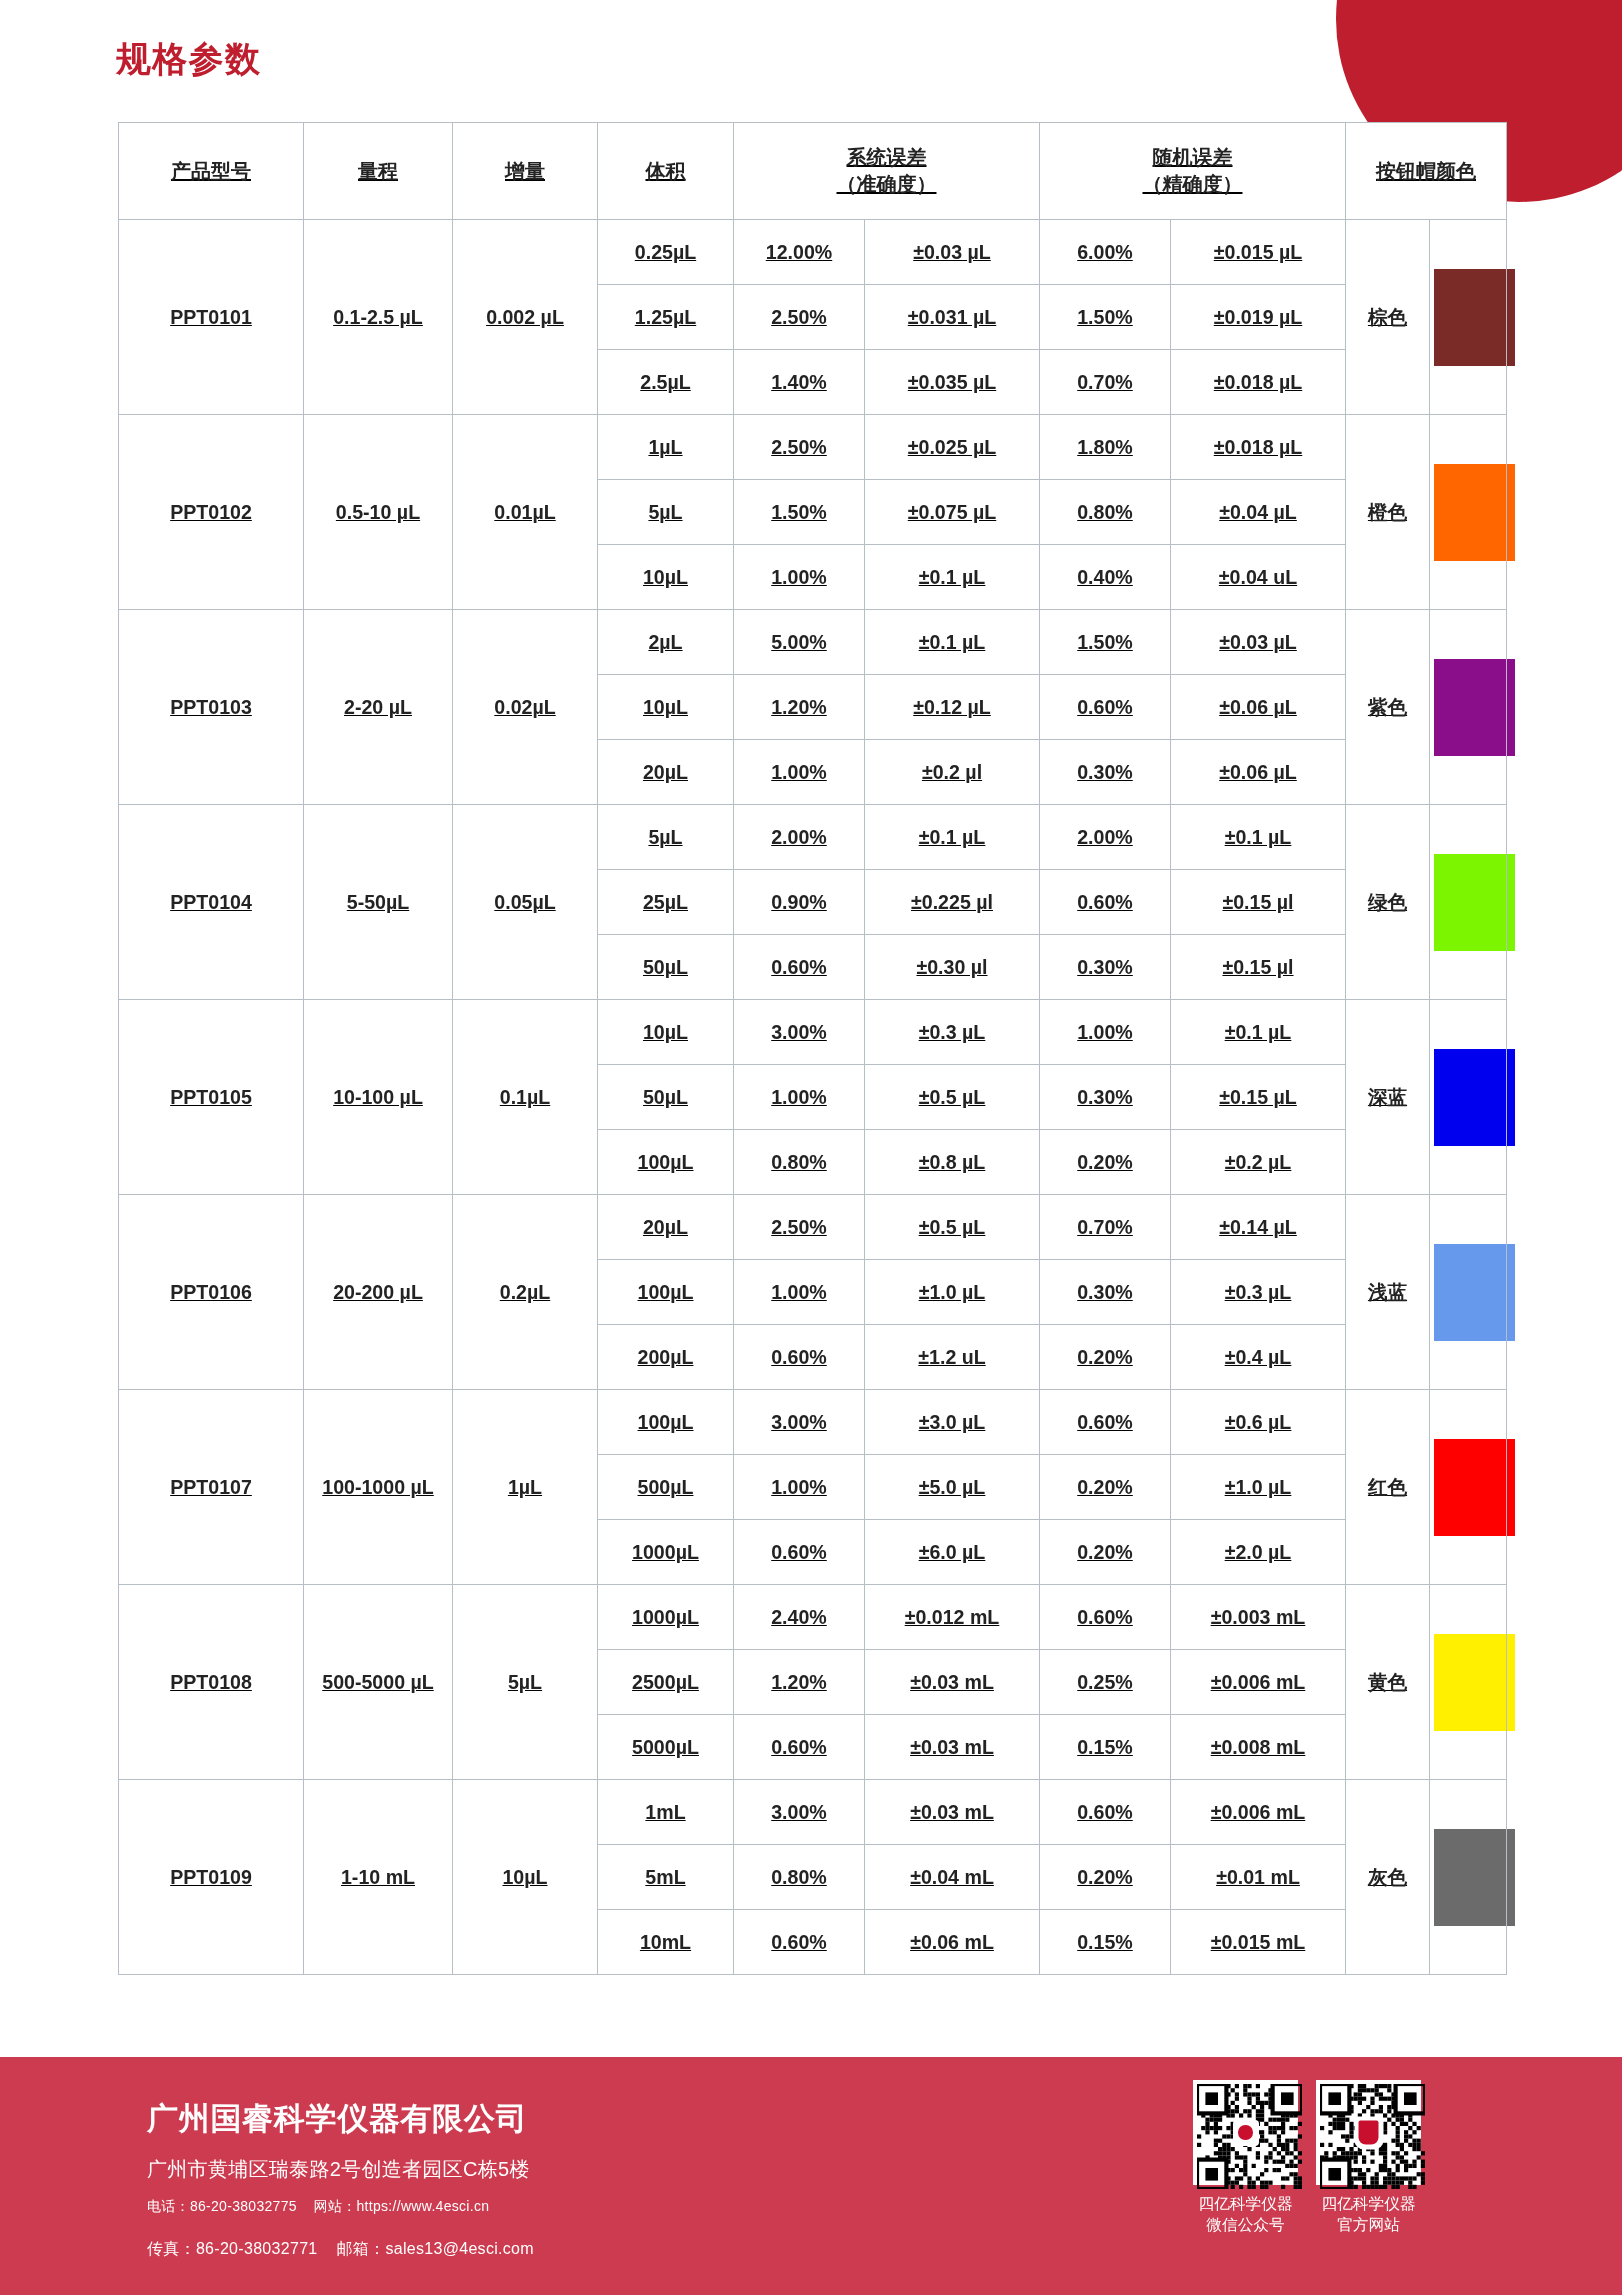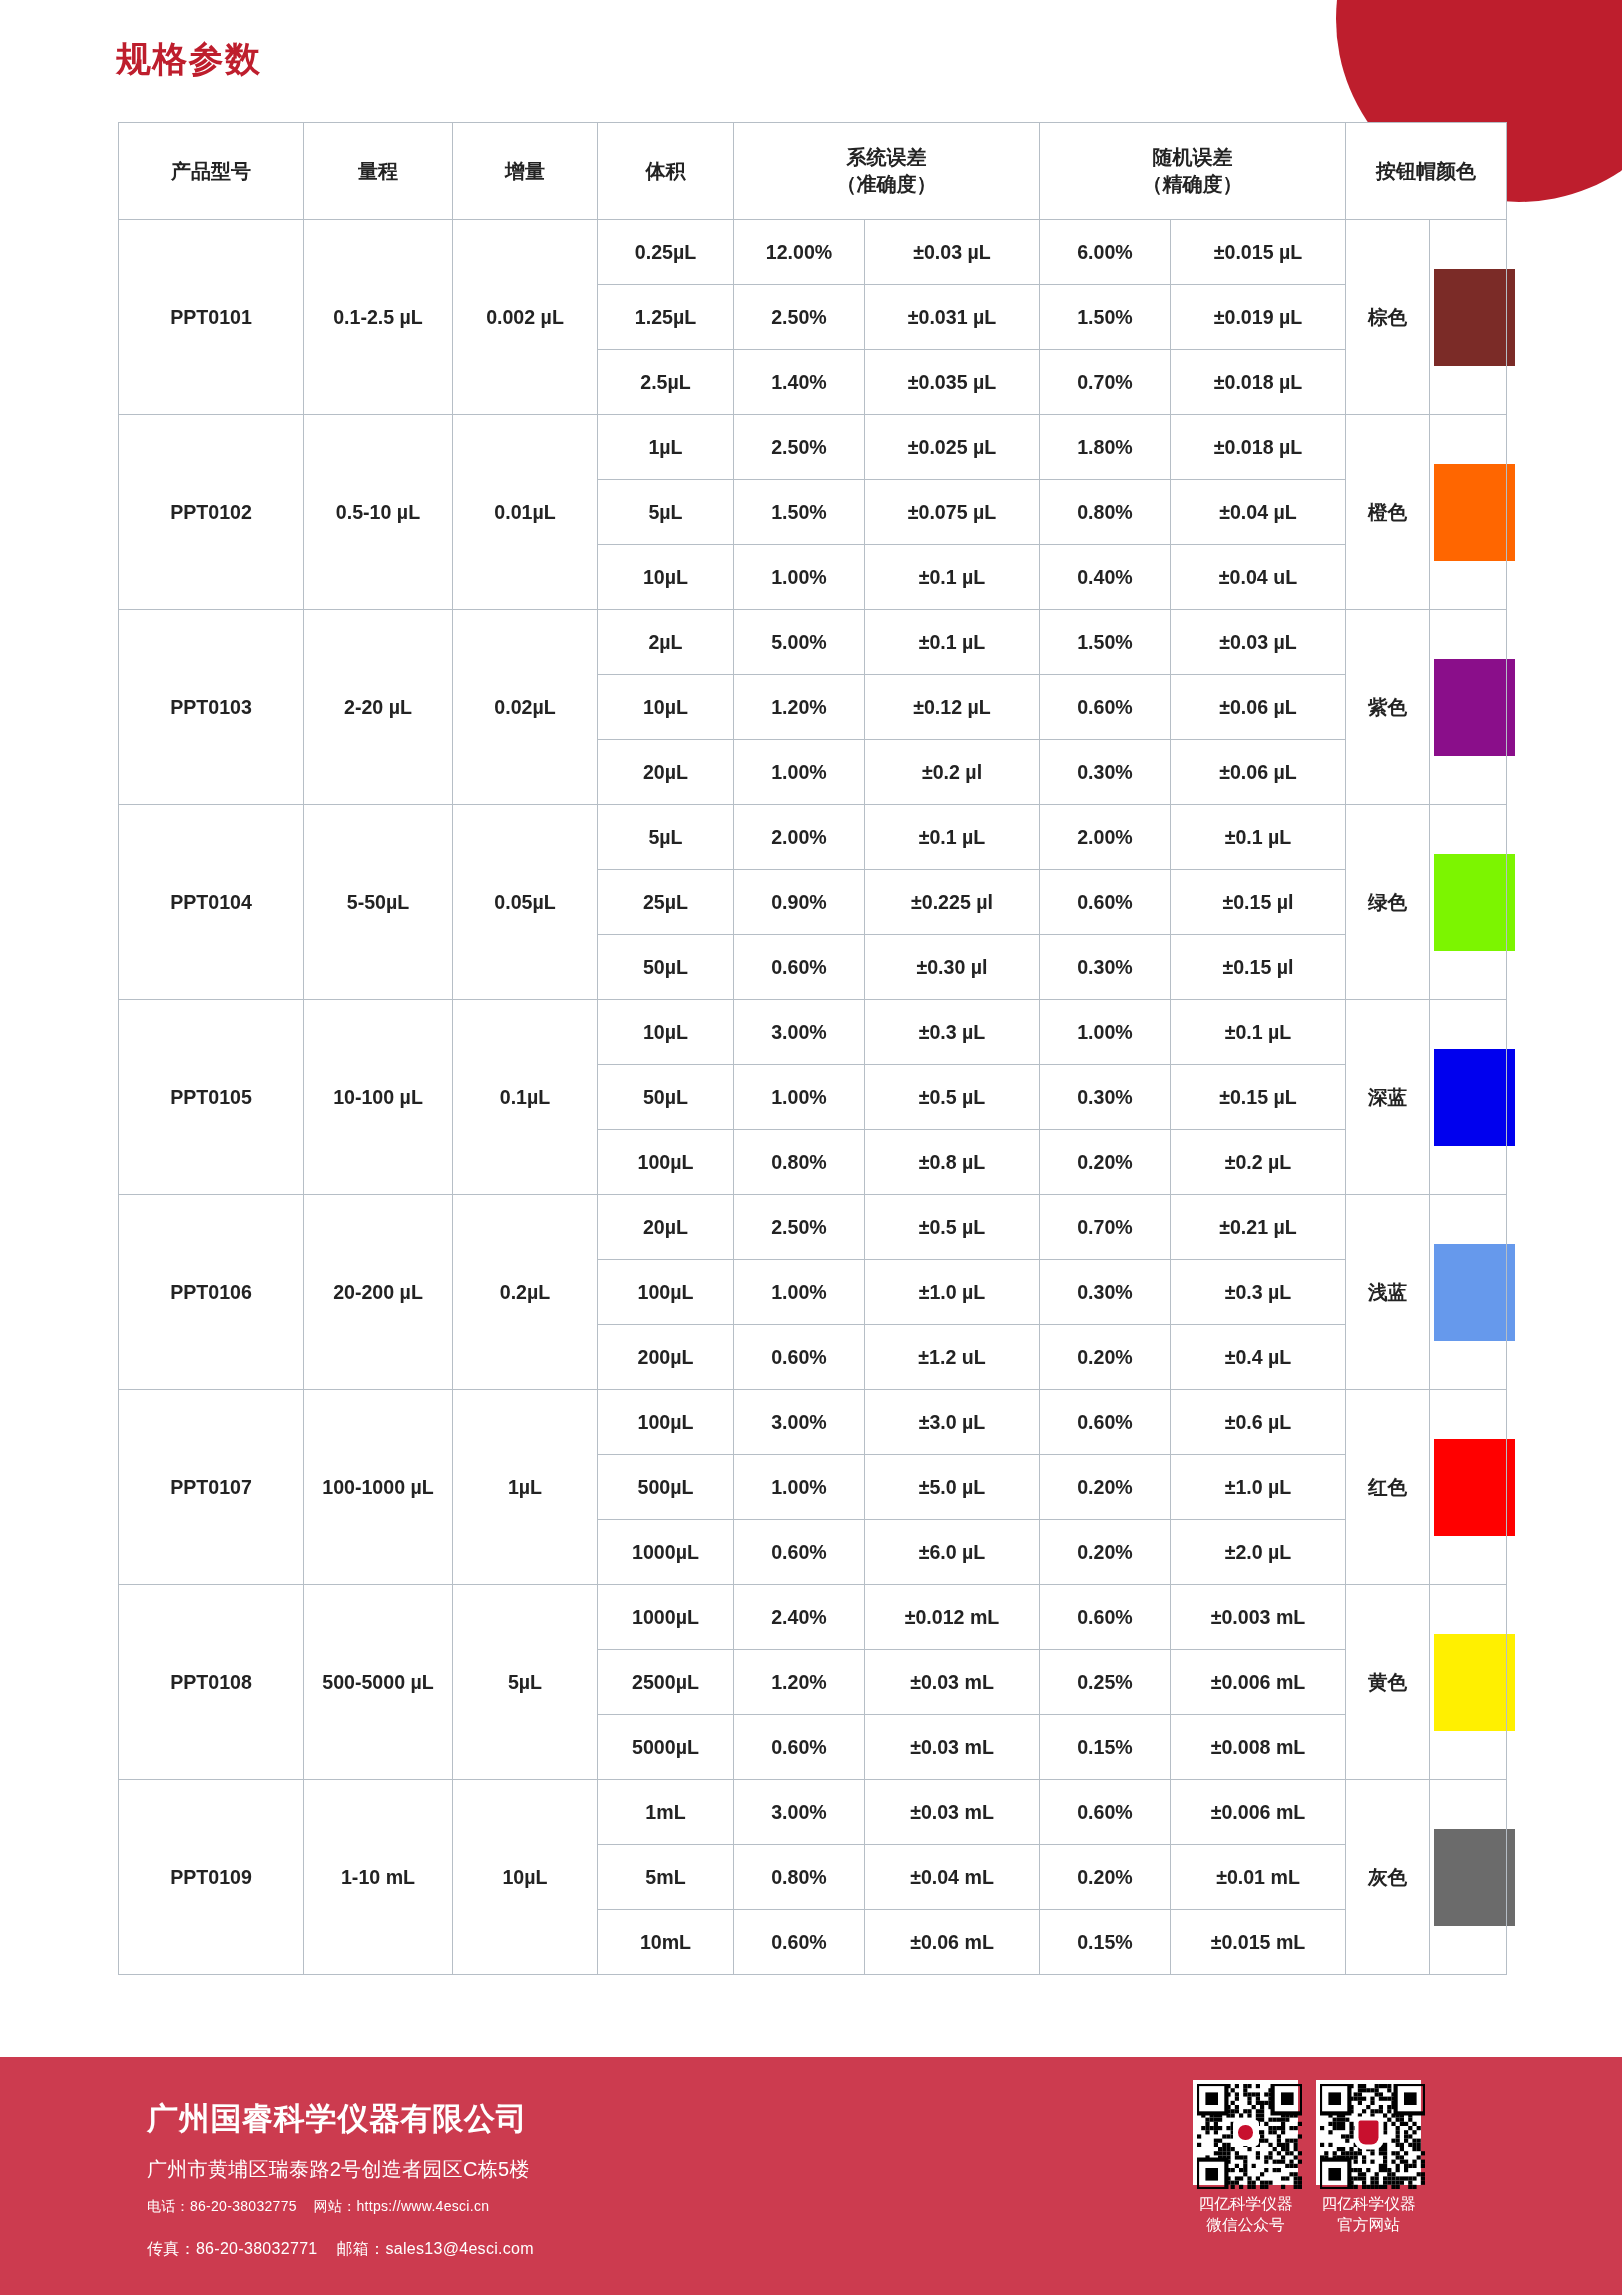--- a/index.html
+++ b/index.html
@@ -51,20 +51,21 @@
     top: 122px;
     width: 1389px;
     z-index: 2;
   }
 
   table.spec {
     border-collapse: collapse;
     width: 1389px;
     table-layout: fixed;
     background: #701a75;
+    text-decoration: underline;
   }
 
   table.spec td, table.spec th {
     border: 0.7px solid #b6bec6;
     text-align: center;
     vertical-align: middle;
     color: #232323;
     font-size: 19.6px;
     font-weight: bold;
     padding: 2.6px 3.9px;
@@ -390,21 +391,21 @@
             <td class="cell-sub">±0.2 µL</td>
           </tr>
           <tr>
             <td rowspan="3" class="merged">PPT0106</td>
             <td rowspan="3" class="merged">20-200 µL</td>
             <td rowspan="3" class="merged">0.2µL</td>
             <td class="cell-sub">20µL</td>
             <td class="cell-sub">2.50%</td>
             <td class="cell-sub">±0.5 µL</td>
             <td class="cell-sub">0.70%</td>
-            <td class="cell-sub">±0.21 µL</td>
+            <td class="cell-sub">±0.14 µL</td>
             <td rowspan="3" class="merged">浅蓝</td>
             <td rowspan="3" class="swatch-cell">
               <span class="swatch" style="background: rgb(102, 153, 236);"></span>
             </td>
           </tr>
           <tr>
             <td class="cell-sub">100µL</td>
             <td class="cell-sub">1.00%</td>
             <td class="cell-sub">±1.0 µL</td>
             <td class="cell-sub">0.30%</td>

